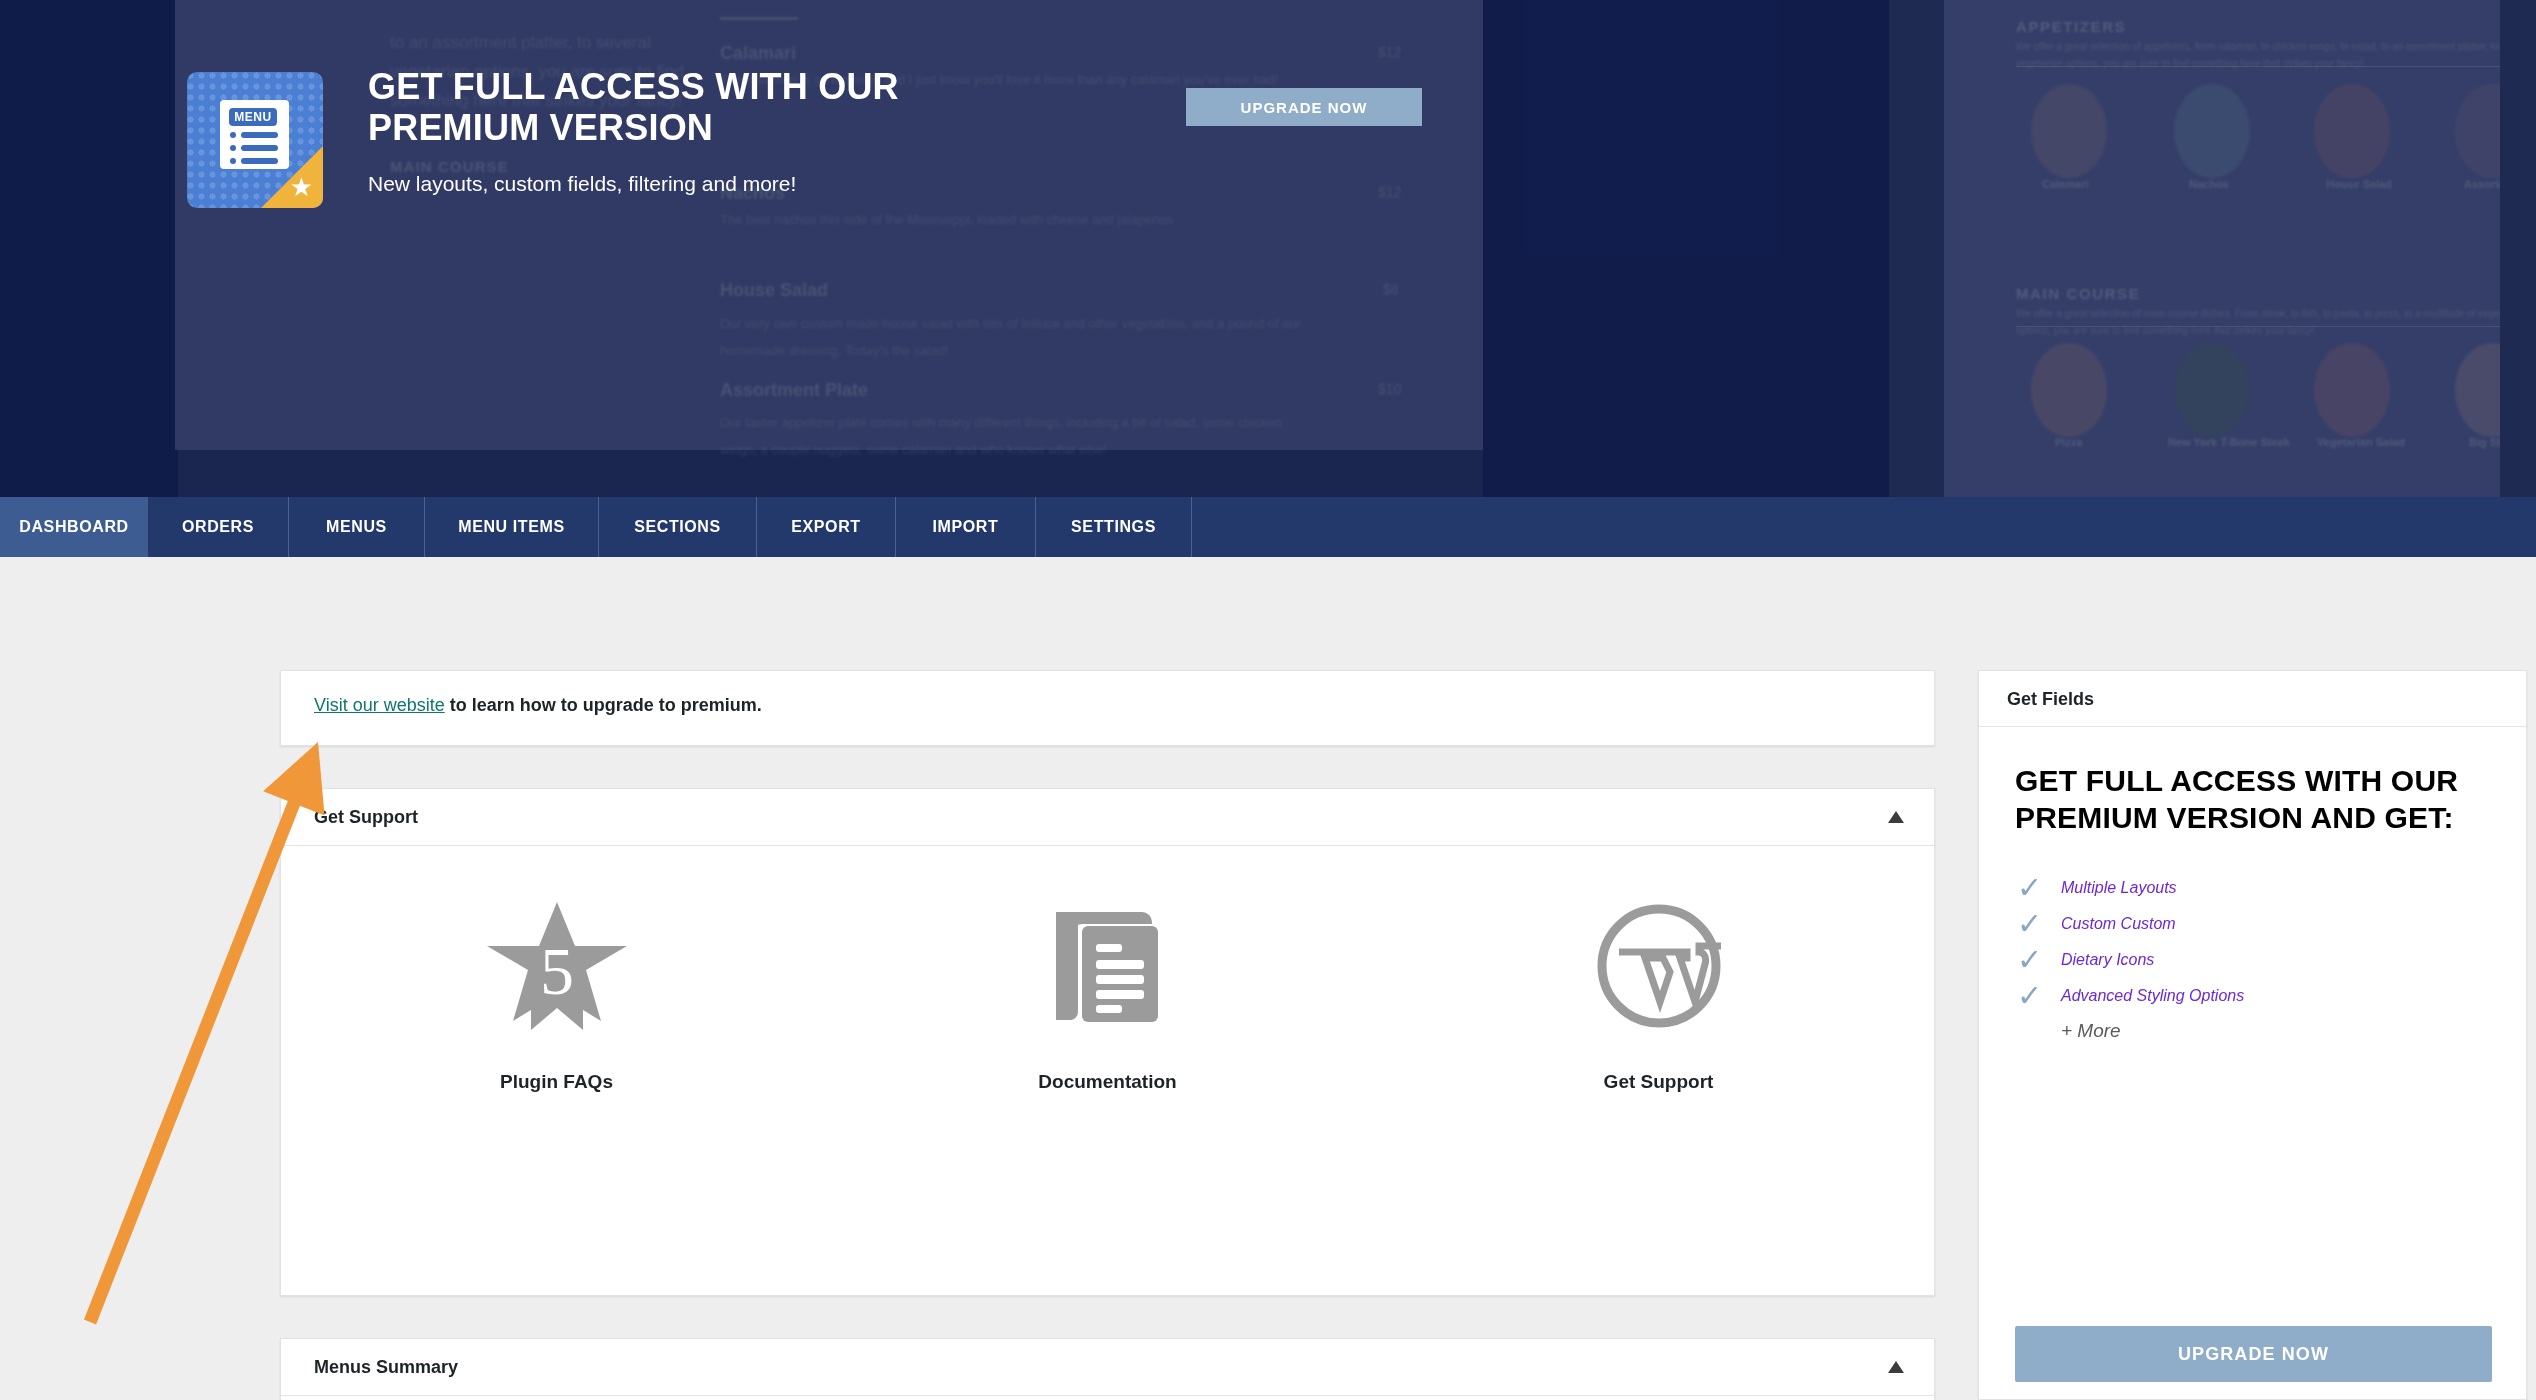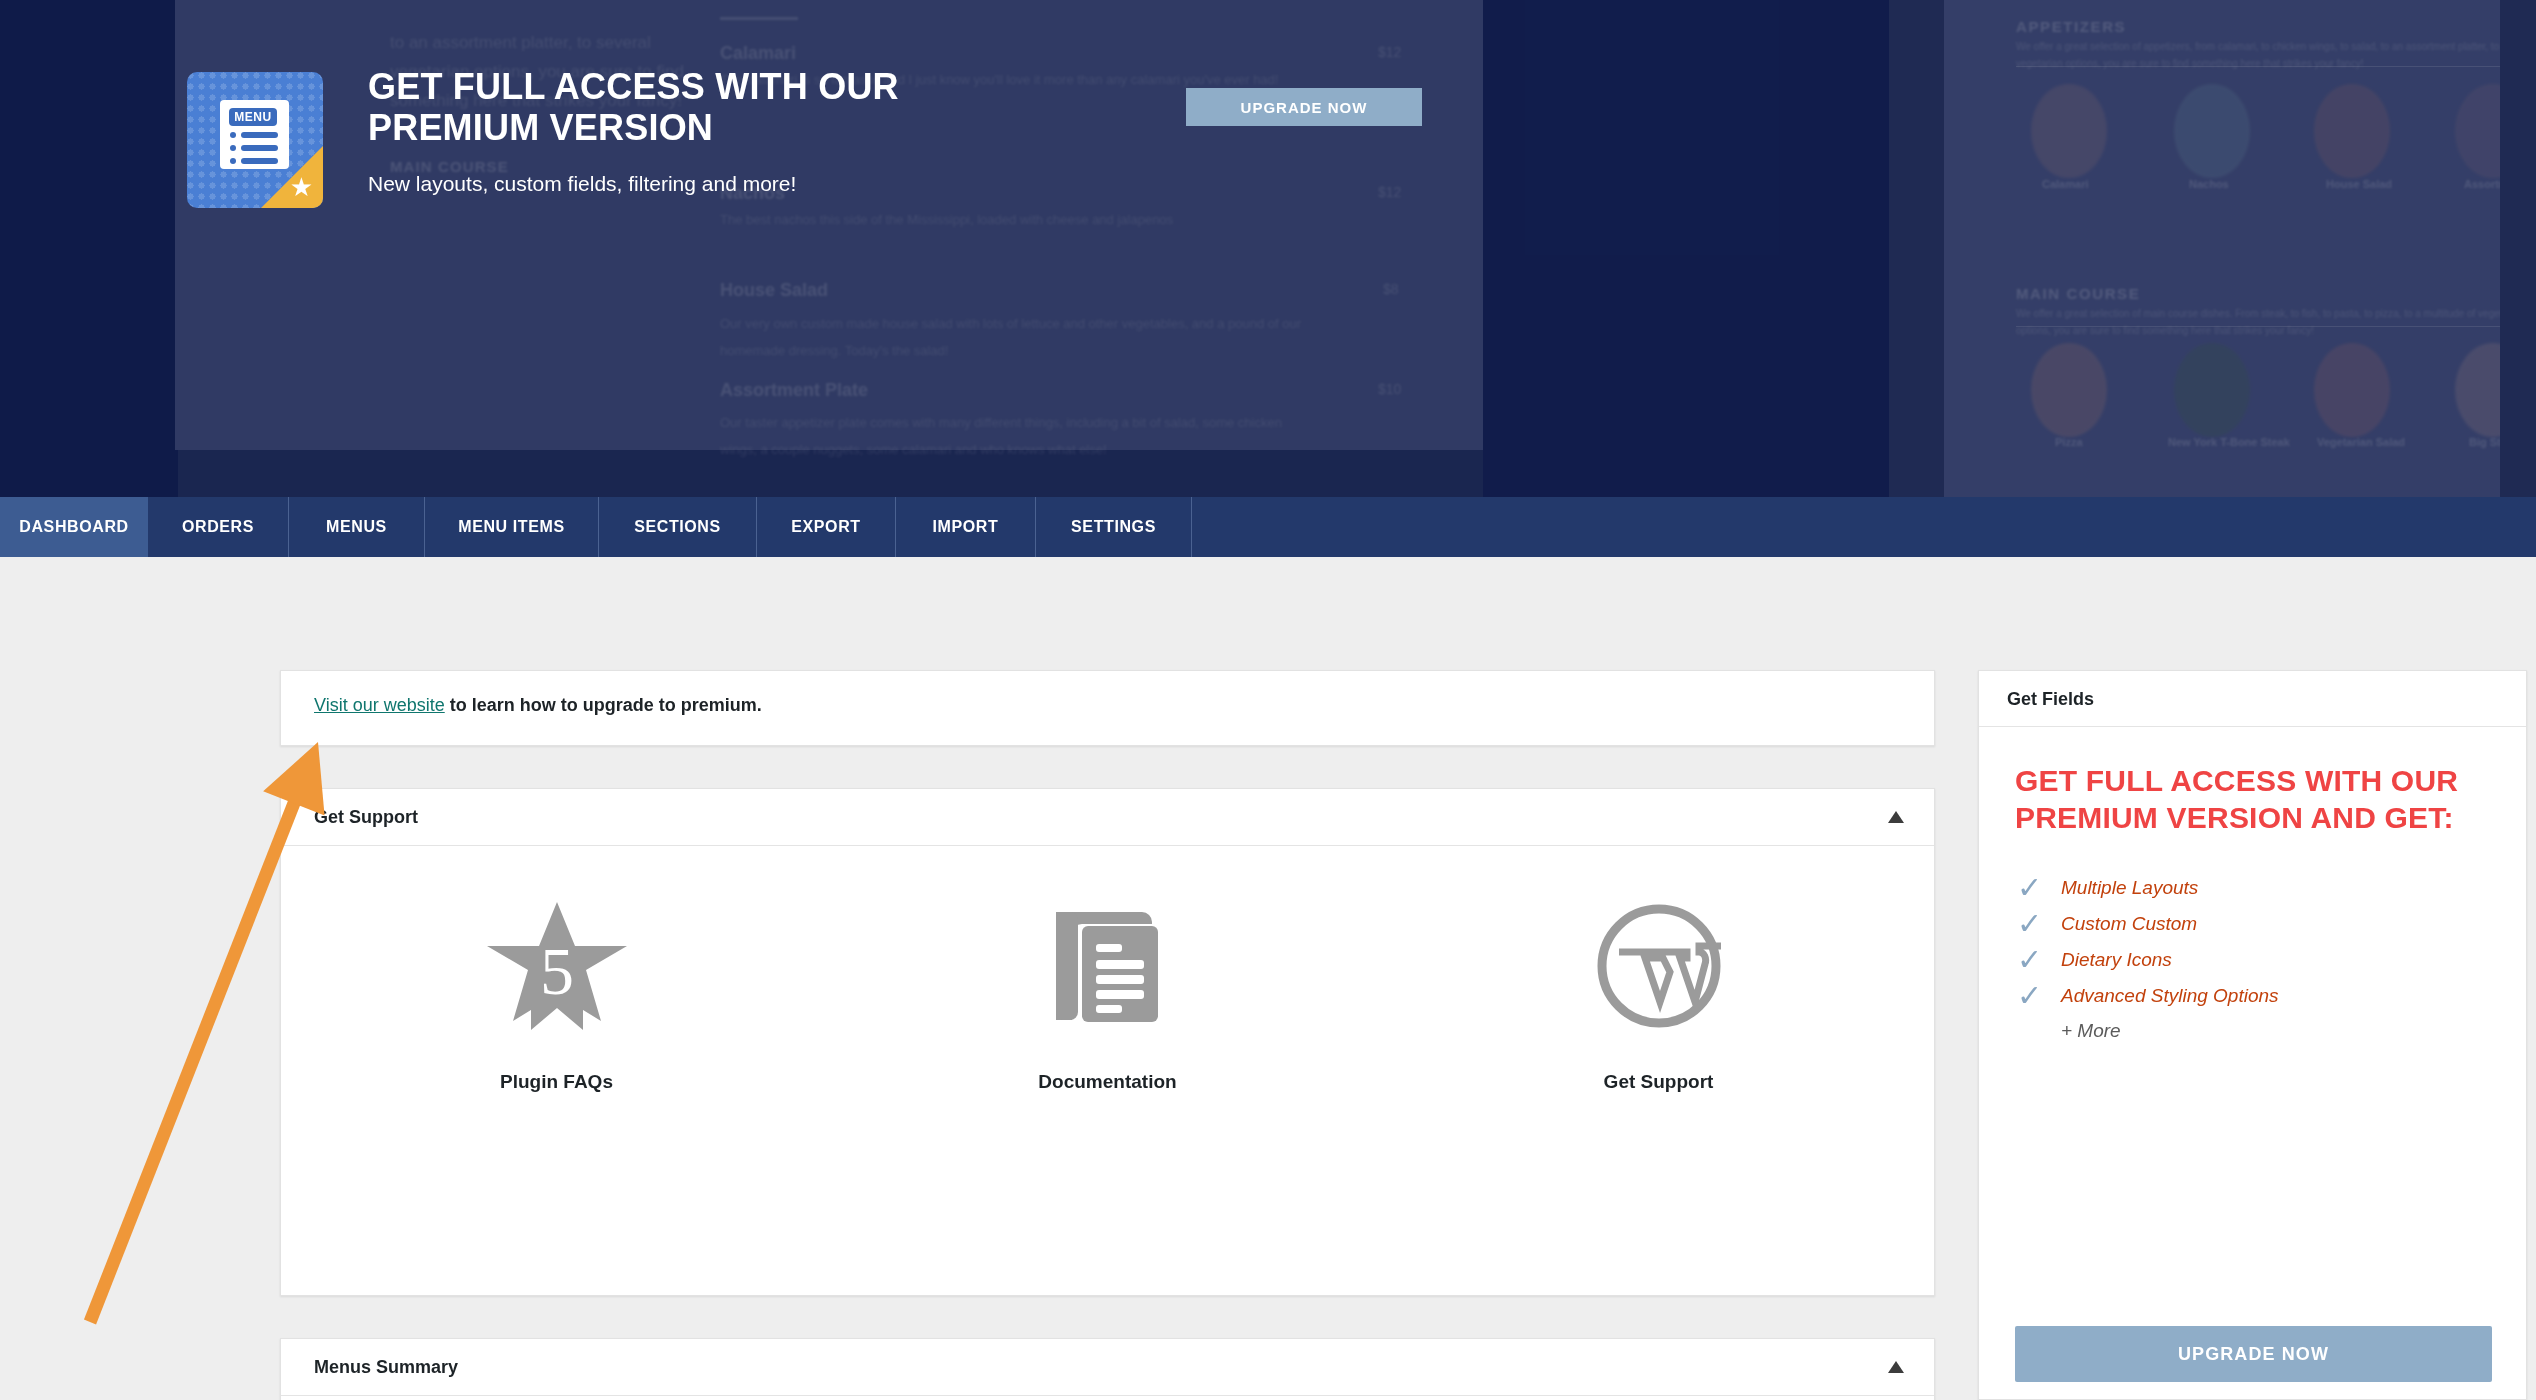--- a/index.html
+++ b/index.html
@@ -223,34 +223,34 @@
   .premium { left: 1978px; top: 670px; width: 549px; height: 730px; }
   .prem-head {
     height: 56px; border-bottom: 1px solid #e4e4e4; position: relative;
   }
   .prem-head h2 {
     position: absolute; left: 28px; top: 18px;
     font-size: 18px; font-weight: bold; color: #1d2327;
   }
   .prem-title {
     margin: 35px 36px 0 36px;
-    color: #ef4444; font-size: 30px; font-weight: bold;
+    color: #000000; font-size: 30px; font-weight: bold;
     line-height: 37px; letter-spacing: .2px;
   }
   .prem-list { margin: 34px 0 0 38px; list-style: none; }
   .prem-list li {
     display: flex; align-items: center;
     height: 36px;
   }
   .prem-check {
     width: 44px; color: #8aa7c2; font-size: 30px; line-height: 30px;
     font-weight: normal;
   }
   .prem-feat {
-    font-size: 19px; font-style: italic; color: #c2410c;
+    font-size: 16px; font-style: italic; color: #6d28d9;
   }
   .prem-more {
     margin: 6px 16px 0 82px;
     font-size: 19px; font-style: italic; color: #5b5b5b;
   }
   .prem-cta {
     position: absolute; left: 36px; top: 655px;
     width: 477px; height: 56px;
     background: #8fadc8; color: #ffffff;
     font-size: 18px; font-weight: bold; letter-spacing: 1.1px;

